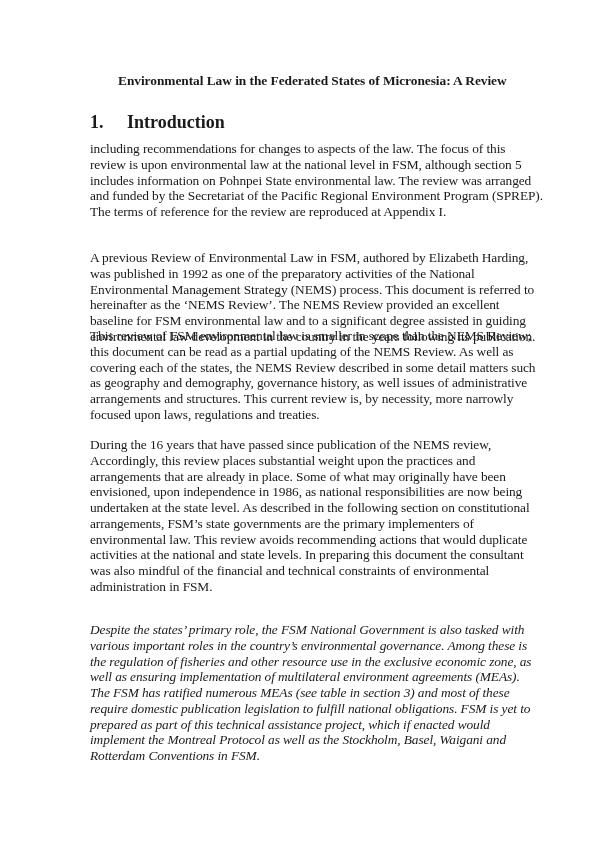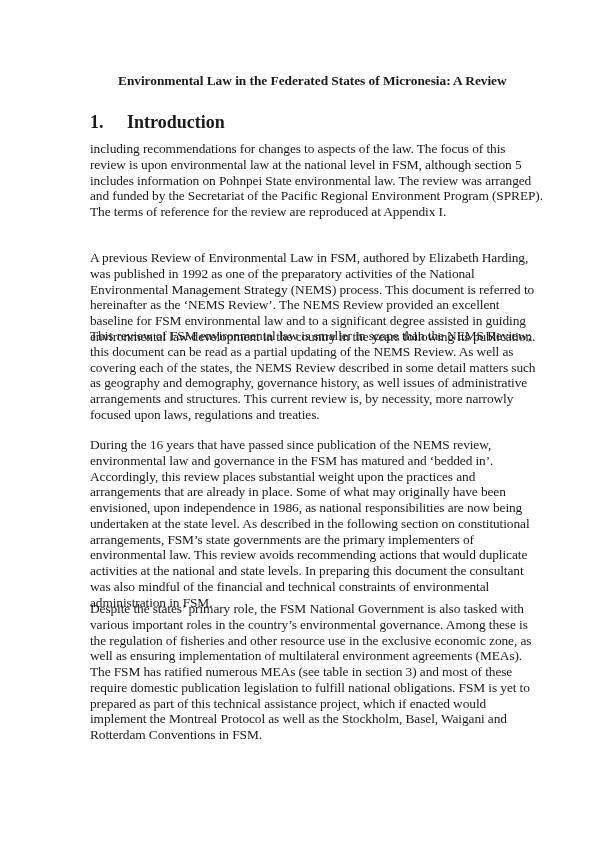--- a/index.html
+++ b/index.html
@@ -85,32 +85,31 @@
   <div class="para" style="top:328px;">
       <span class="line">This review of FSM environmental law is smaller in scope than the NEMS Review;</span>
       <span class="line">this document can be read as a partial updating of the NEMS Review. As well as</span>
       <span class="line">covering each of the states, the NEMS Review described in some detail matters such</span>
       <span class="line">as geography and demography, governance history, as well issues of administrative</span>
       <span class="line">arrangements and structures. This current review is, by necessity, more narrowly</span>
       <span class="line">focused upon laws, regulations and treaties.</span>
     </div>
   <div class="para" style="top:437px;">
       <span class="line">During the 16 years that have passed since publication of the NEMS review,</span>
-      <span class="line">environmental law and governance in the FSM has matured and ‘bedded in’.</span>
       <span class="line">Accordingly, this review places substantial weight upon the practices and</span>
       <span class="line">arrangements that are already in place. Some of what may originally have been</span>
       <span class="line">envisioned, upon independence in 1986, as national responsibilities are now being</span>
       <span class="line">undertaken at the state level. As described in the following section on constitutional</span>
       <span class="line">arrangements, FSM’s state governments are the primary implementers of</span>
       <span class="line">environmental law. This review avoids recommending actions that would duplicate</span>
       <span class="line">activities at the national and state levels. In preparing this document the consultant</span>
       <span class="line">was also mindful of the financial and technical constraints of environmental</span>
       <span class="line">administration in FSM.</span>
     </div>
-  <div class="para" style="top:601px;">
+  <div class="para" style="top:622px;font-style:italic;">
       <span class="line">Despite the states’ primary role, the FSM National Government is also tasked with</span>
       <span class="line">various important roles in the country’s environmental governance. Among these is</span>
       <span class="line">the regulation of fisheries and other resource use in the exclusive economic zone, as</span>
       <span class="line">well as ensuring implementation of multilateral environment agreements (MEAs).</span>
       <span class="line">The FSM has ratified numerous MEAs (see table in section 3) and most of these</span>
       <span class="line">require domestic publication legislation to fulfill national obligations. FSM is yet to</span>
       <span class="line">prepared as part of this technical assistance project, which if enacted would</span>
       <span class="line">implement the Montreal Protocol as well as the Stockholm, Basel, Waigani and</span>
       <span class="line">Rotterdam Conventions in FSM.</span>
     </div>

